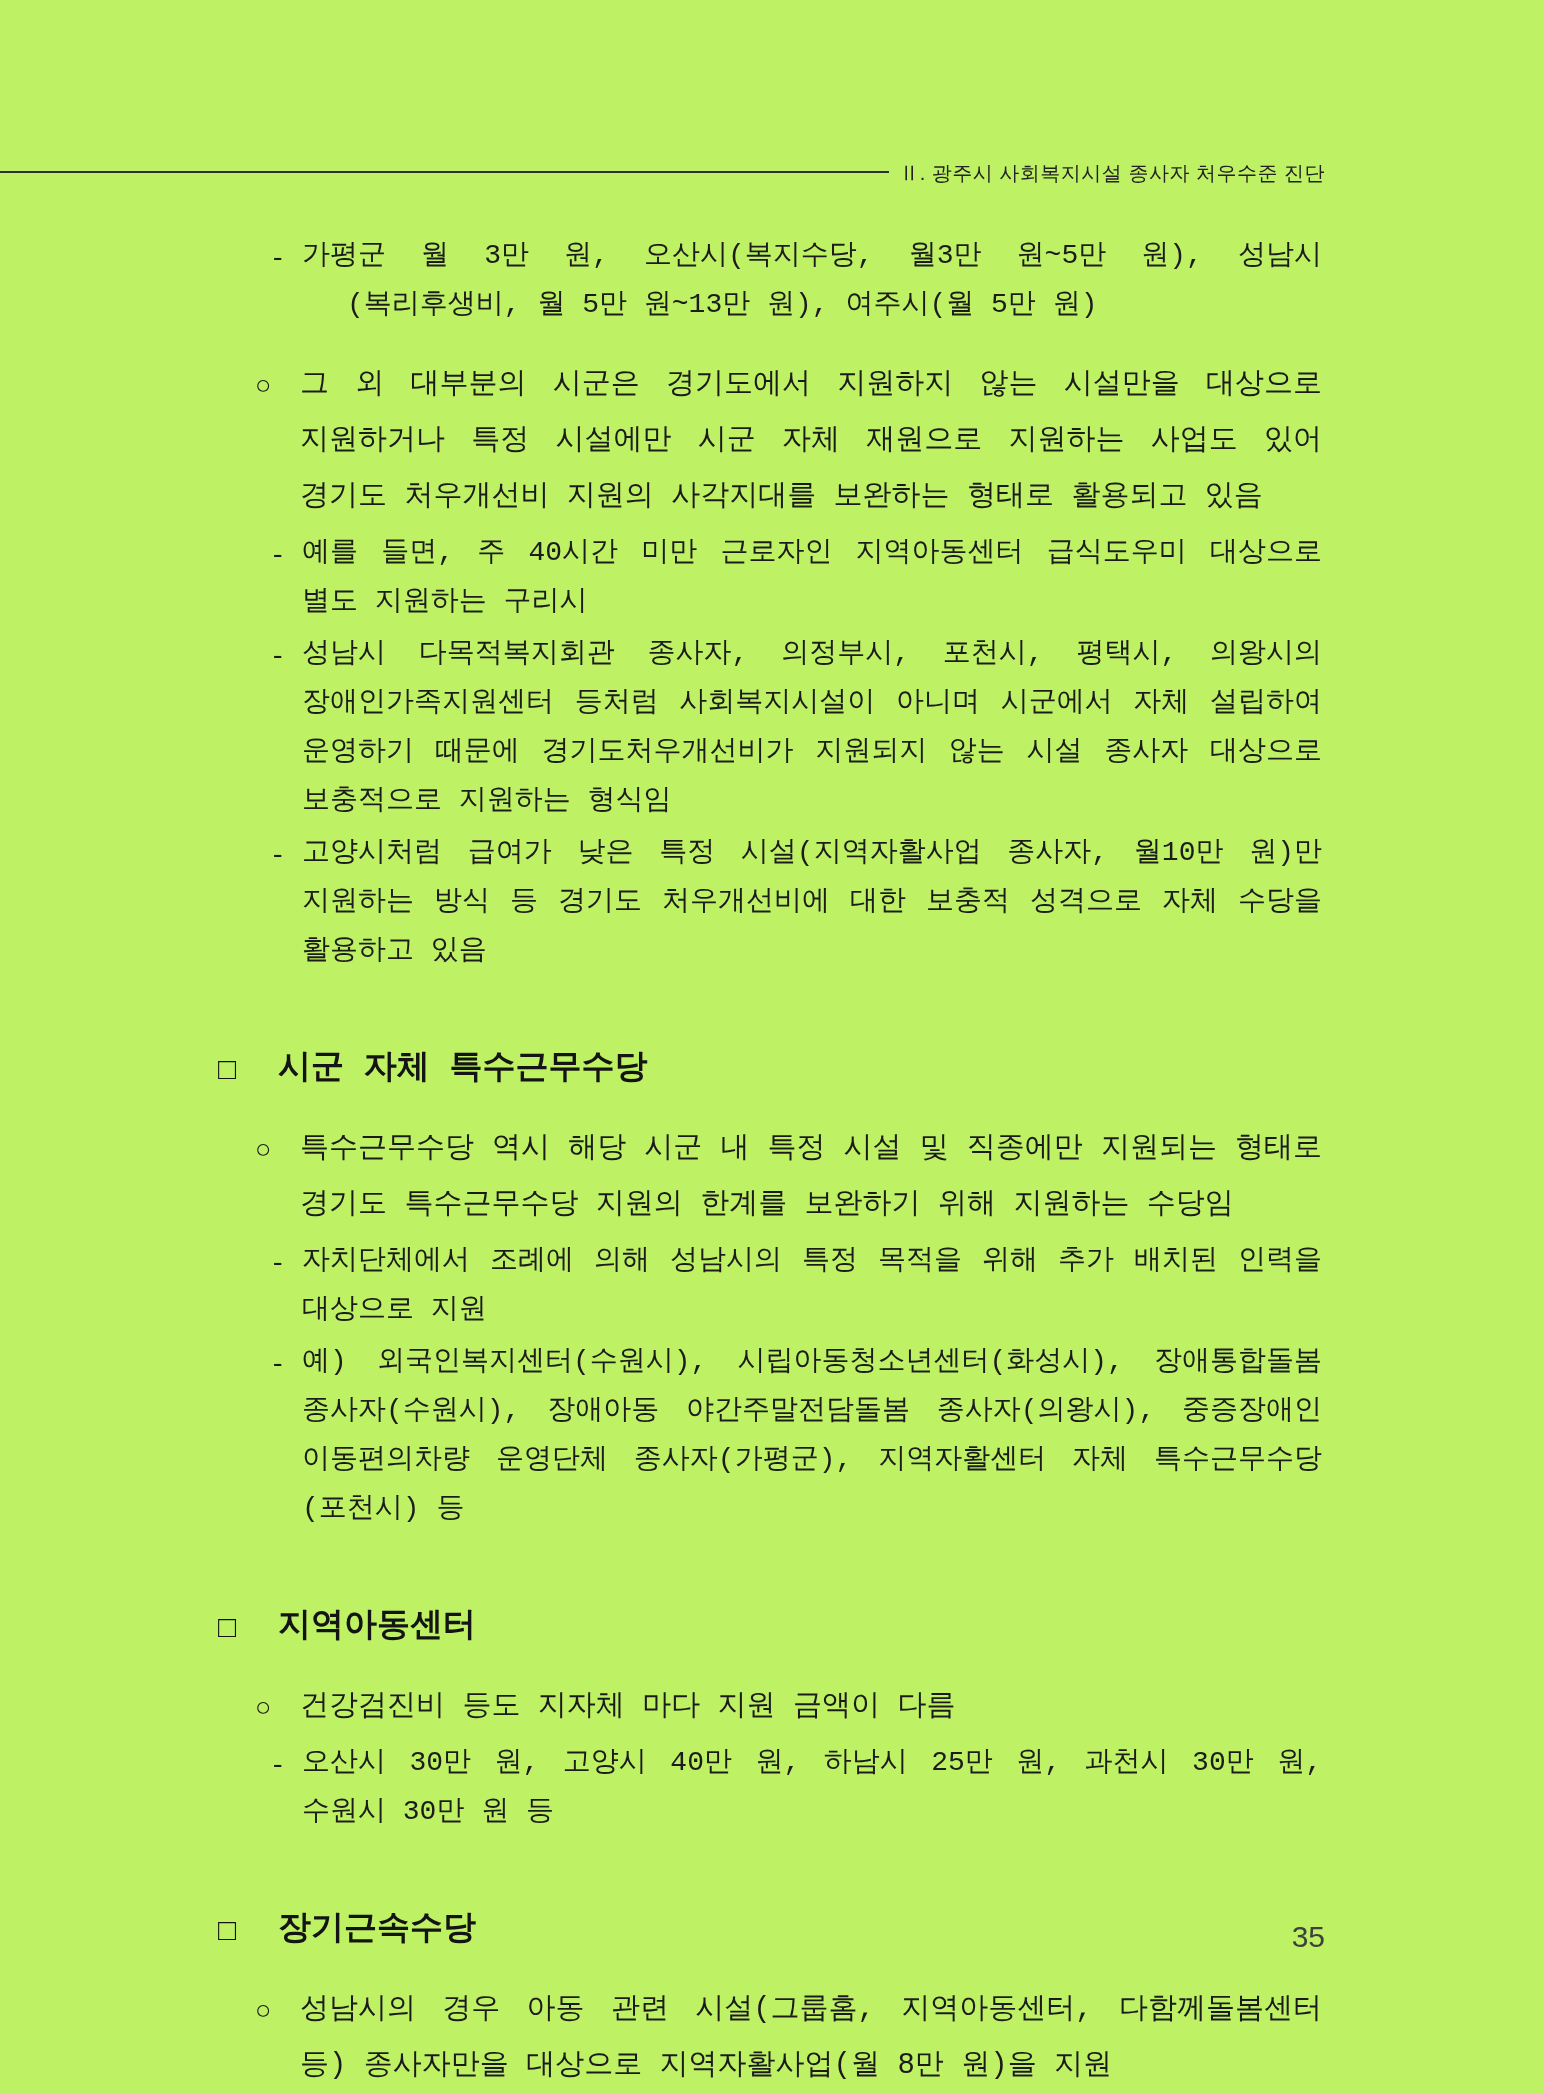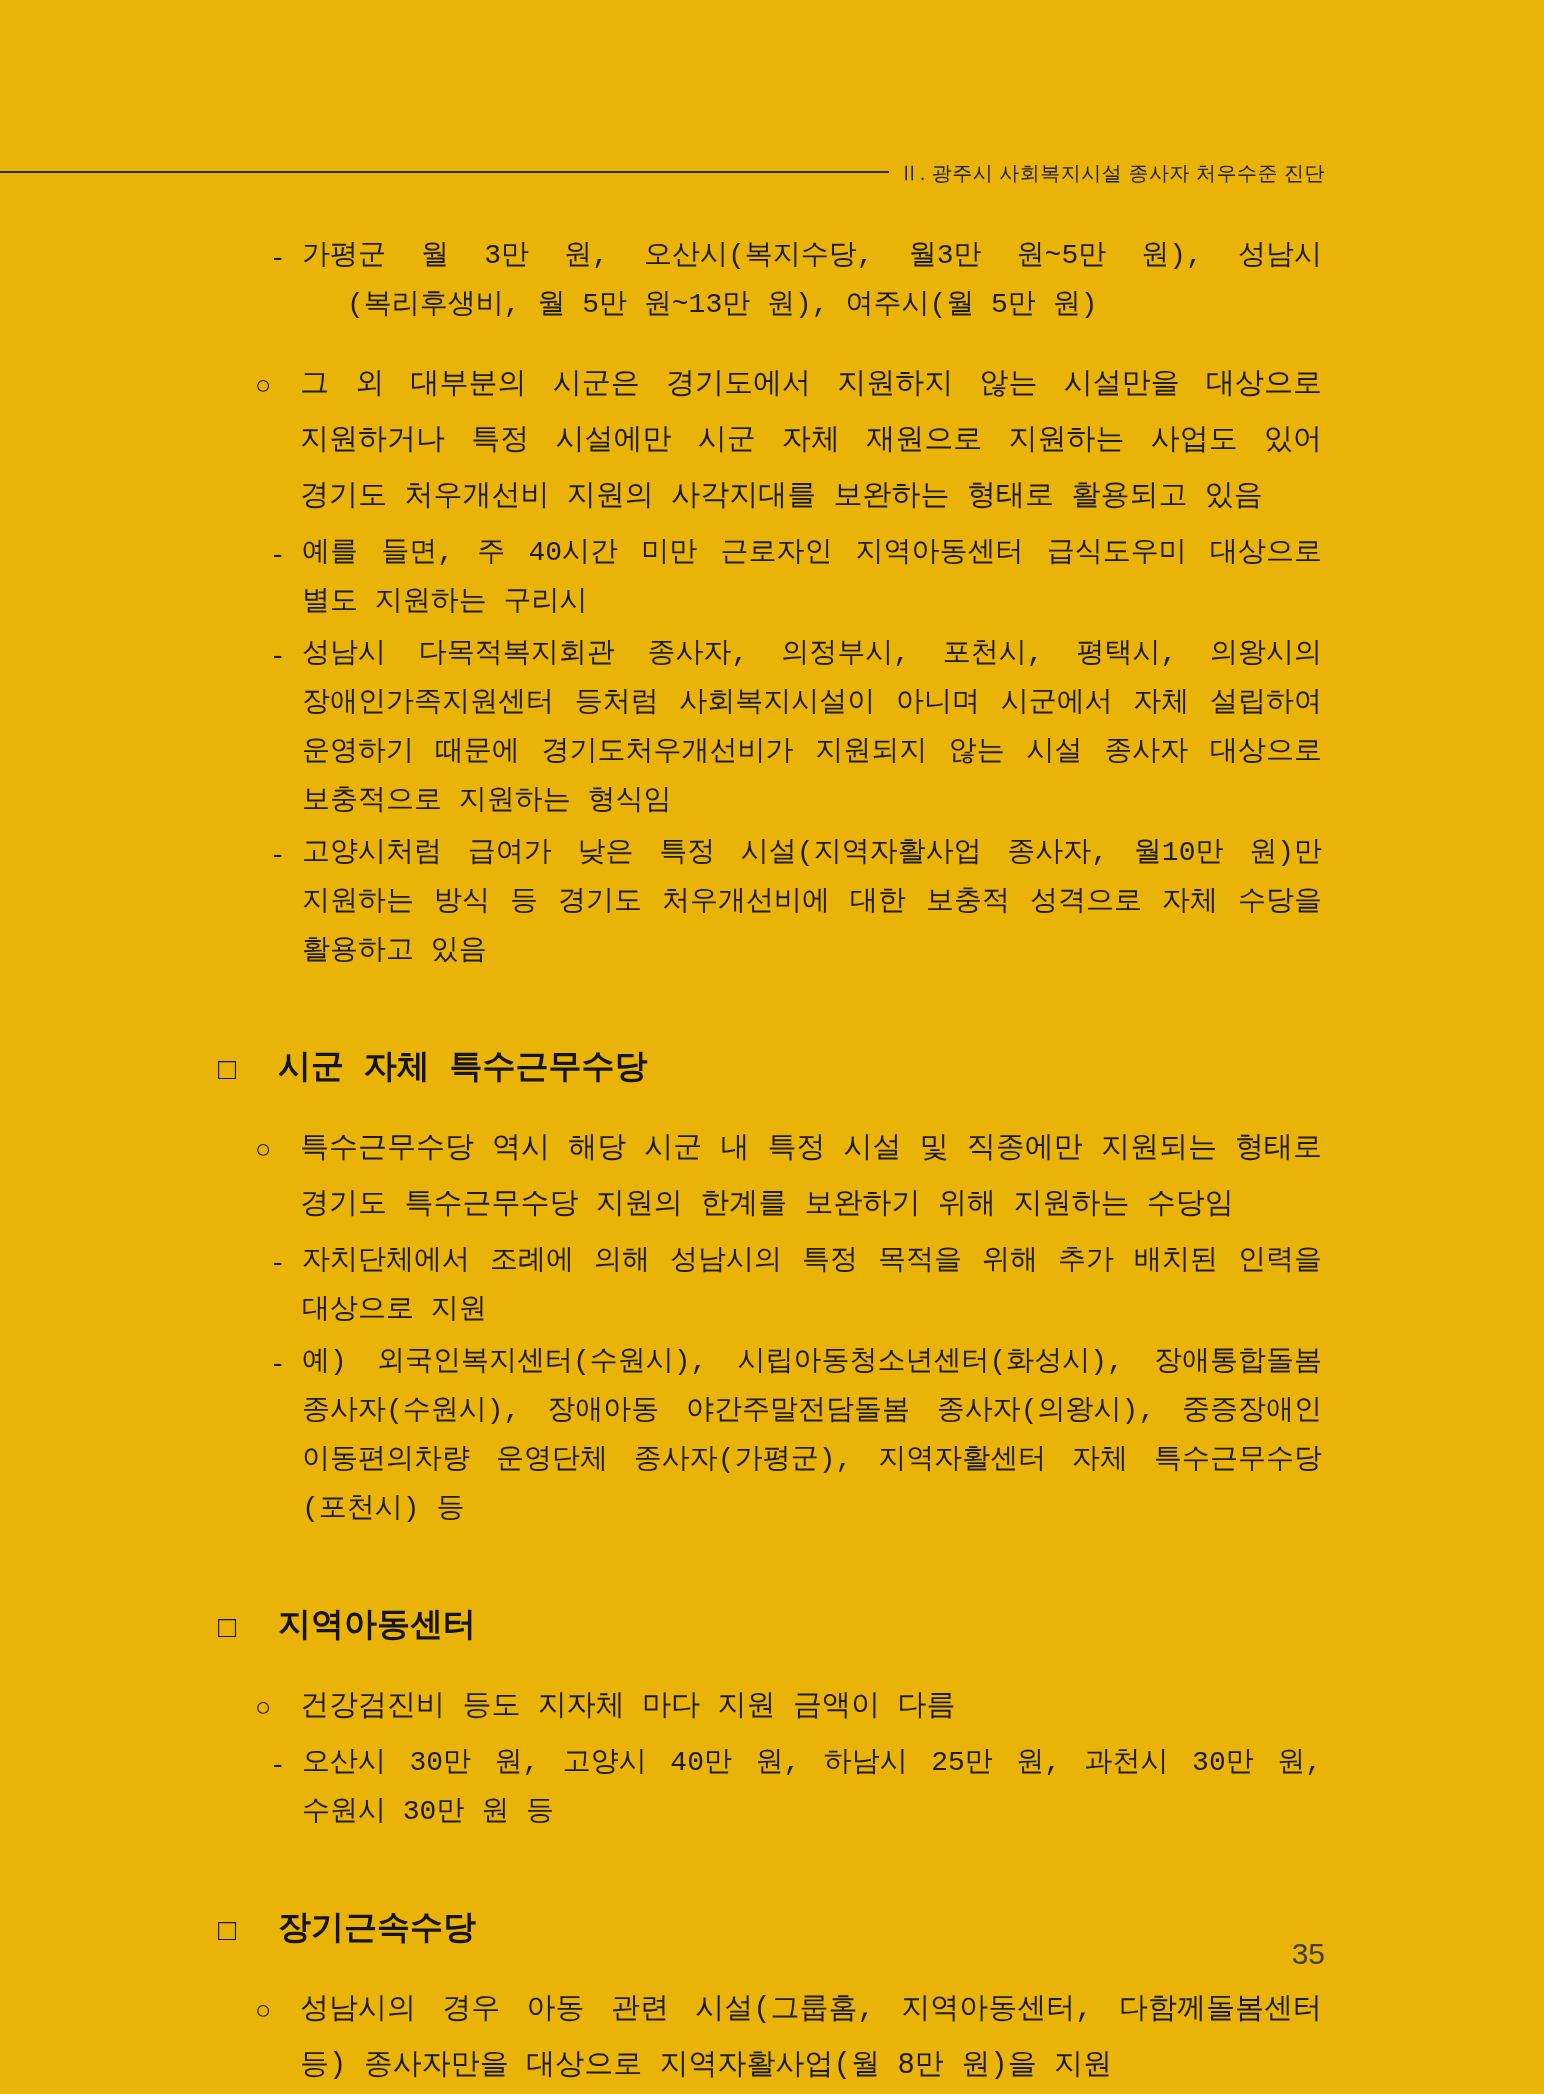--- a/index.html
+++ b/index.html
@@ -1,20 +1,20 @@
 <!DOCTYPE html>
 <html lang="ko"><head>
 <meta charset="utf-8">
 <style>
   html, body { margin: 0; padding: 0; background: #ffffff; }
   .page {
     position: relative;
     width: 1544px;
     height: 2094px;
-    background: #eab308;
+    background: #bef264;
     color: #1a1a1a;
     overflow: hidden;
     font-family: "Liberation Sans", sans-serif;
   }
   .header-rule {
     position: absolute;
     left: 0;
     top: 171px;
     width: 889px;
     height: 2px;
@@ -75,21 +75,20 @@
   }
   .heading .marker { width: 60px; font-size: 30px; font-weight: normal; }
   .content > .block:first-child { margin-top: 0; }
   .page-number {
     position: absolute;
     top: 1920px;
     right: 219px;
     font-family: "Liberation Sans", sans-serif;
     font-size: 30px;
     color: #3f3f3f;
-    margin-top: 17px;
   }
 </style>
 </head>
 <body>
 
 <div class="page">
 
   <div class="header-rule"></div>
   <div class="header-title">Ⅱ. 광주시 사회복지시설 종사자 처우수준 진단</div>
 

